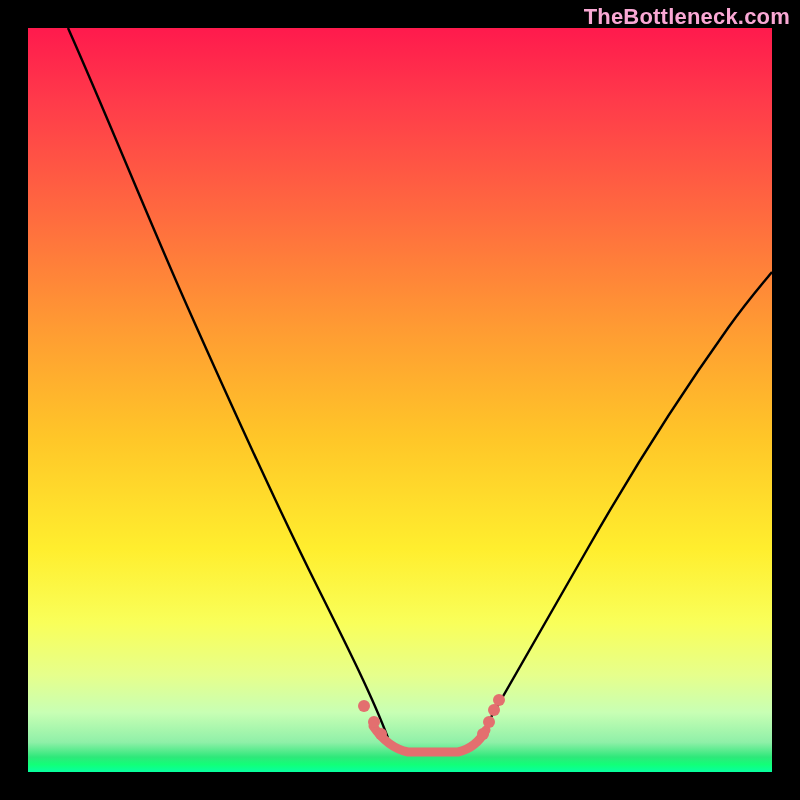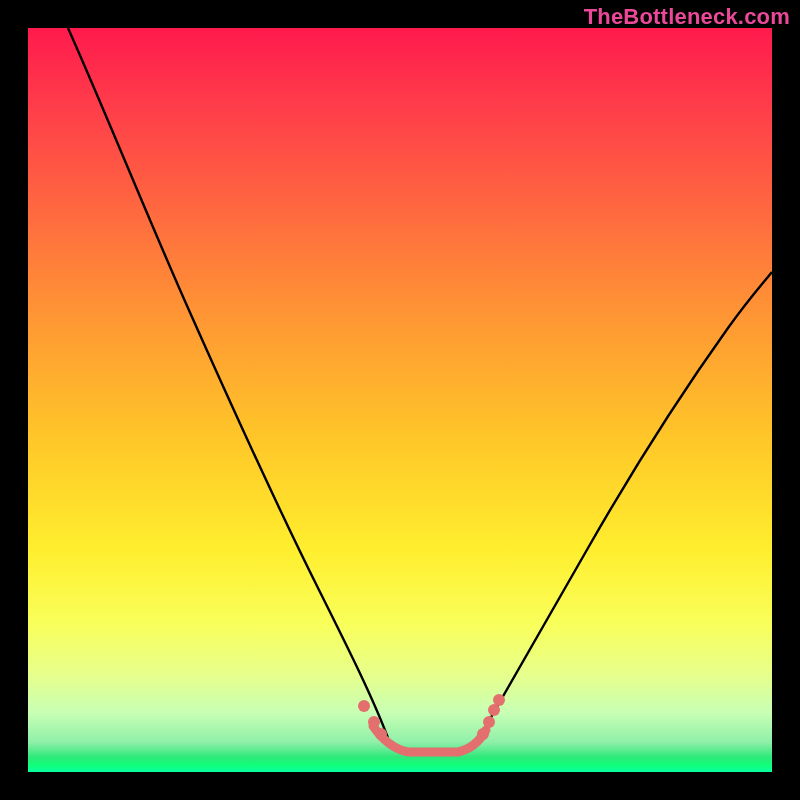--- a/index.html
+++ b/index.html
@@ -41,21 +41,21 @@
       #8ff0a8 96%,
       #2ee87a 98%,
       #12ff78 99%,
       #07ffa0 100%
     );
   }
   .watermark {
     position: absolute;
     top: 4px;
     right: 10px;
-    color: #ec4899;
+    color: #f9a8d4;
     font-size: 22px;
     font-weight: 600;
     letter-spacing: 0.2px;
     user-select: none;
   }
   svg.curves {
     position: absolute;
     top: 0;
     left: 0;
     width: 744px;

